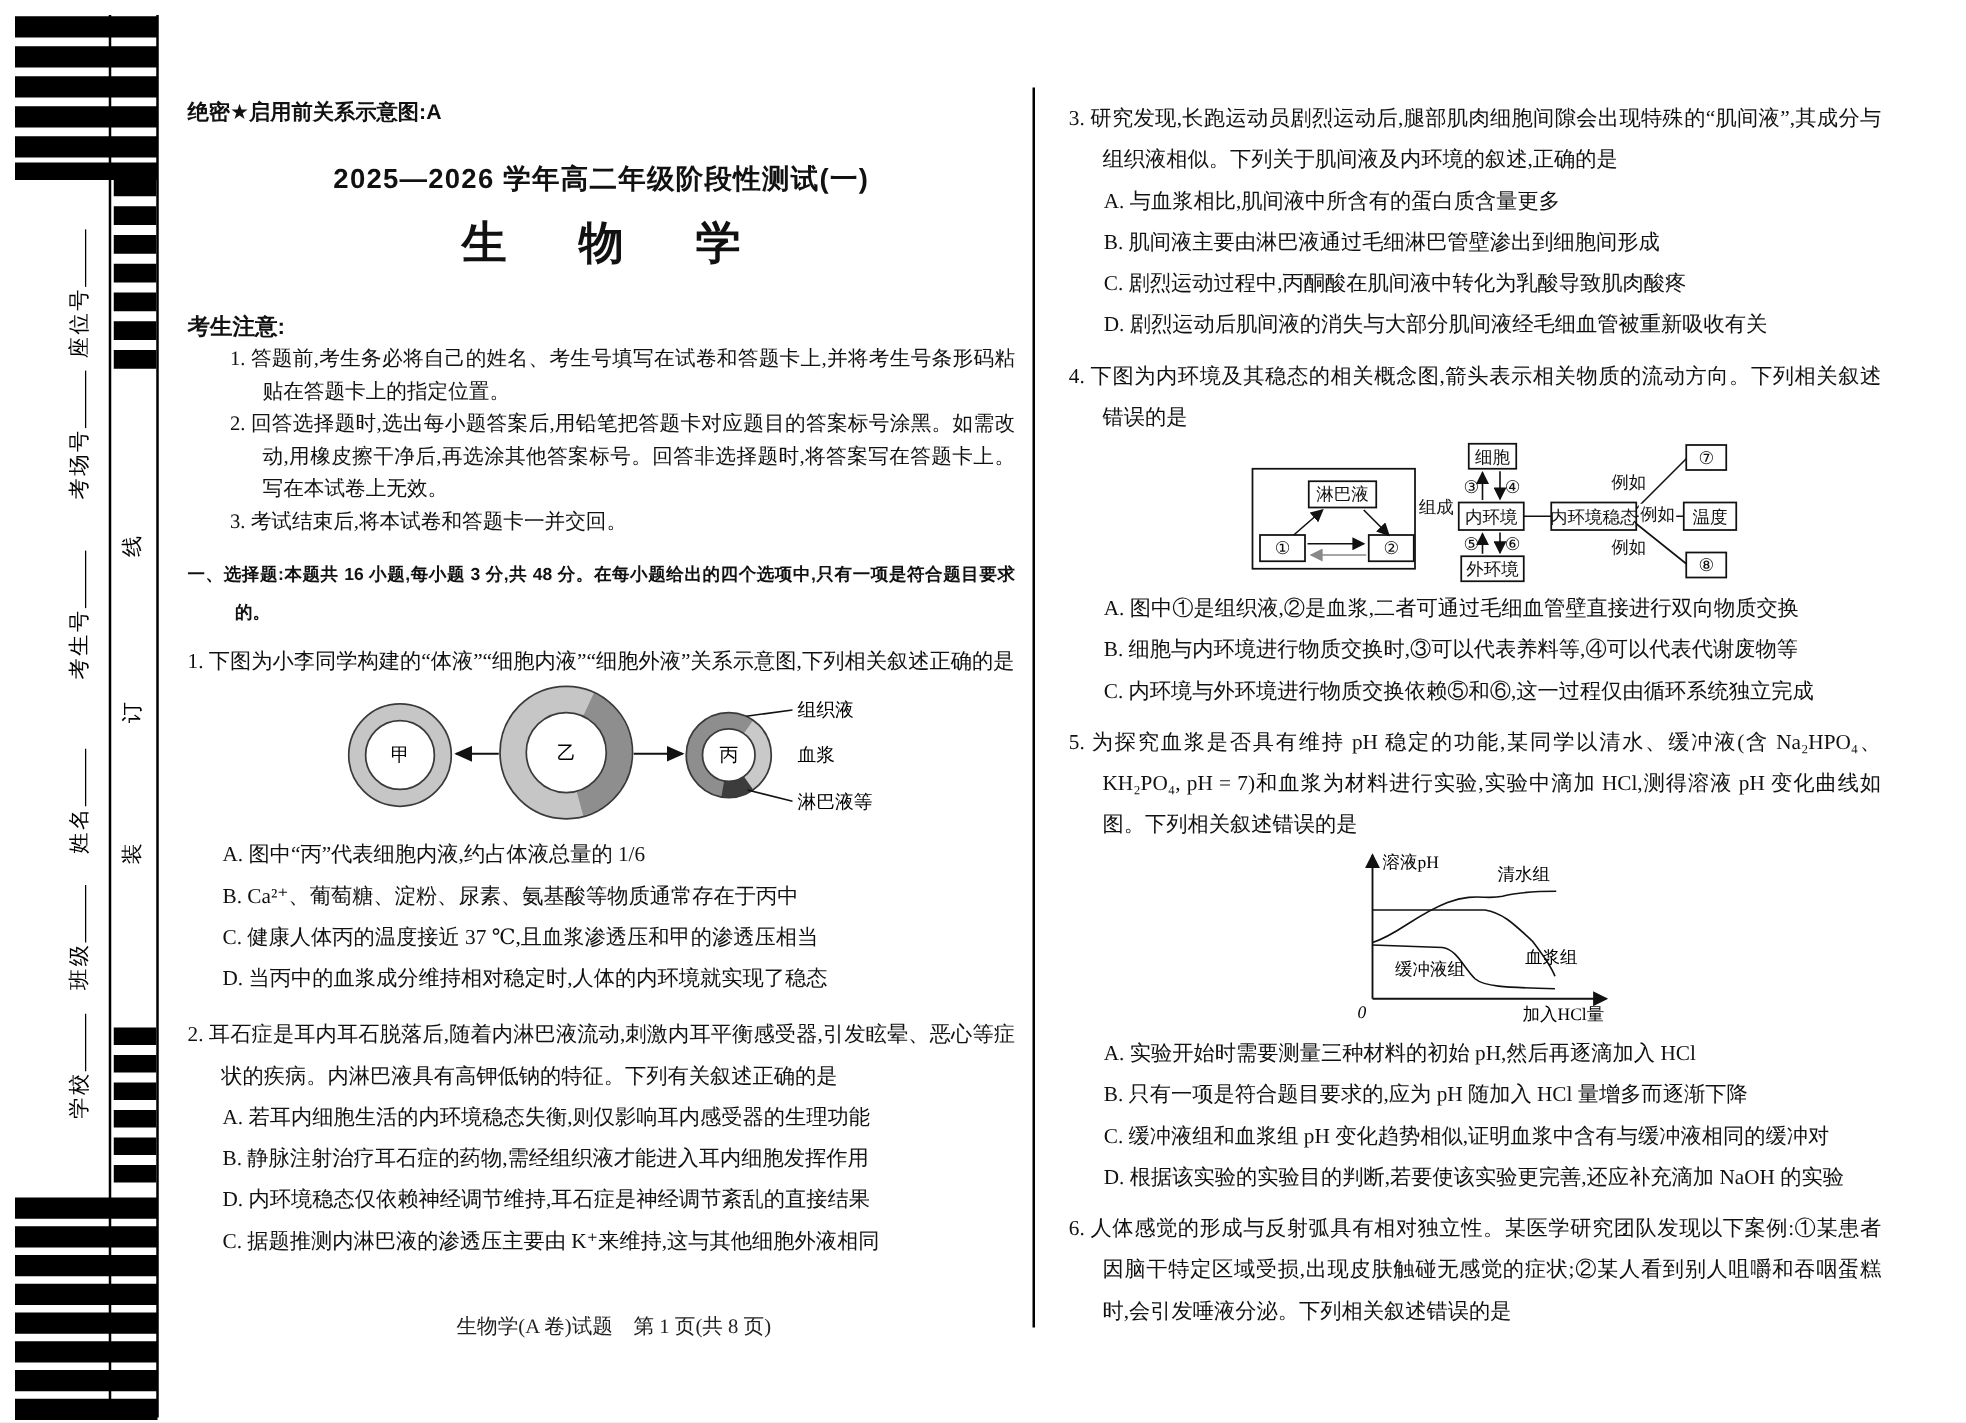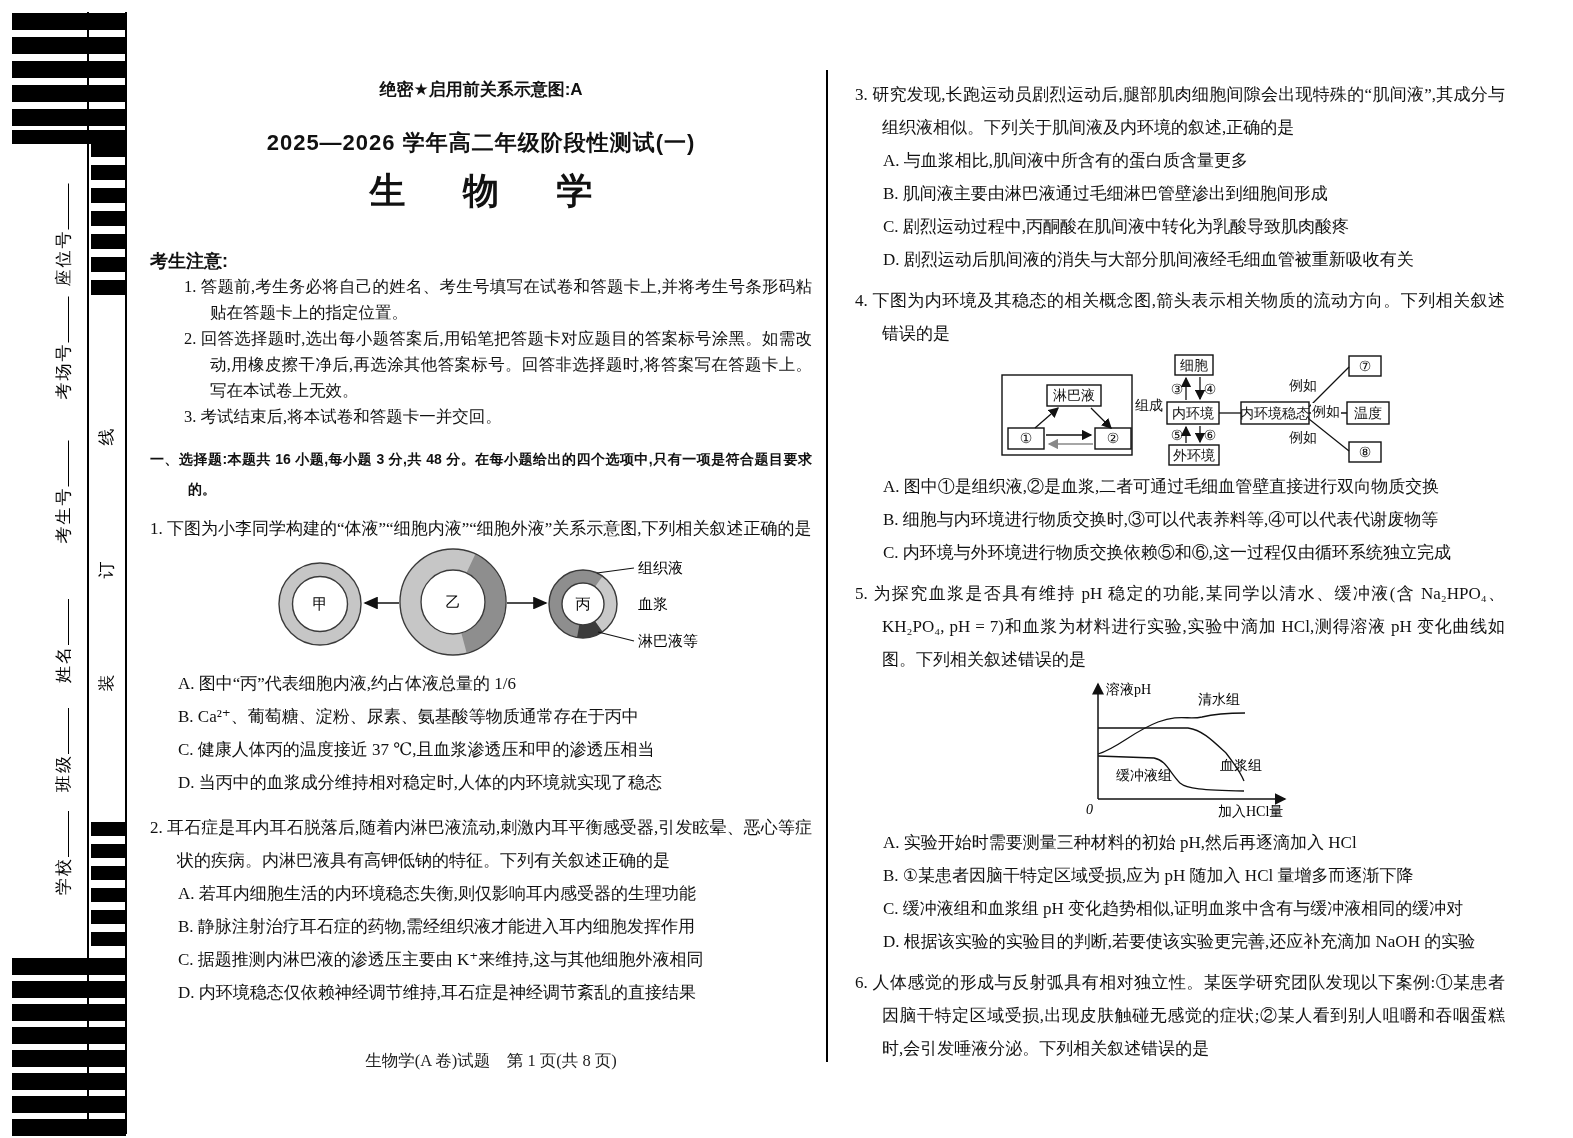--- a/index.html
+++ b/index.html
@@ -11,27 +11,27 @@
   .seal-line{position:absolute;width:2px;background:#000;top:12px;height:1122px;}
   .vlabel{position:absolute;transform:translate(-50%,-50%) rotate(-90deg);
           white-space:nowrap;font-size:17px;color:#000;letter-spacing:2px;}
   .vlabel .blank{display:inline-block;width:46px;border-bottom:1.5px solid #000;height:1em;vertical-align:baseline;}
   .vchar{position:absolute;transform:translate(-50%,-50%) rotate(-90deg);font-size:17px;color:#000;}
   .divider{position:absolute;left:826px;top:70px;width:2px;height:992px;background:#000;}
   
   .col{position:absolute;top:78px;font-size:17px;line-height:33px;text-align:justify;}
   .col-left{left:150px;width:662px;}
   .col-right{left:855px;width:650px;}
-  .hdr-row{display:flex;justify-content:center;font-weight:bold;font-size:17px;line-height:24px;
+  .hdr-row{display:flex;justify-content:flex-start;font-weight:bold;font-size:17px;line-height:24px;
            font-family:"Liberation Sans","DejaVu Sans",sans-serif;}
   .exam-title{margin-top:26px;text-align:center;font-weight:bold;font-size:22px;line-height:30px;letter-spacing:1px;
               font-family:"Liberation Sans","DejaVu Sans",sans-serif;}
   .subject-title{margin-top:12px;text-align:center;font-weight:bold;font-size:36px;line-height:48px;
                  letter-spacing:1.6em;text-indent:1.6em;
-                 font-family:Liberation Mono, monospace;}
+                 font-family:Liberation Serif, serif;}
   .notice-head{margin-top:30px;font-weight:bold;font-size:18px;line-height:26px;
                font-family:"Liberation Sans","DejaVu Sans",sans-serif;}
   .notice{margin-left:34px;padding-left:26px;text-indent:-26px;font-size:16.5px;line-height:26px;}
   .section-head{margin-top:14px;font-weight:bold;font-size:14px;line-height:30px;padding-left:38px;text-indent:-38px;
                 font-family:"Liberation Sans","DejaVu Sans",sans-serif;}
   .q{margin-top:8px;}
   .q-stem{padding-left:27px;text-indent:-27px;}
   .q-opt{padding-left:28px;}
   .q-right .q-stem,.q-right .q-opt{line-height:33px;}
   .figure{display:block;}
@@ -155,22 +155,22 @@
       <div class="q-opt">A. 图中“丙”代表细胞内液,约占体液总量的 1/6</div>
       <div class="q-opt">B. Ca²⁺、葡萄糖、淀粉、尿素、氨基酸等物质通常存在于丙中</div>
       <div class="q-opt">C. 健康人体丙的温度接近 37 ℃,且血浆渗透压和甲的渗透压相当</div>
       <div class="q-opt">D. 当丙中的血浆成分维持相对稳定时,人体的内环境就实现了稳态</div>
     </div>
 
     <div class="q" style="margin-top:12px">
       <div class="q-stem">2. 耳石症是耳内耳石脱落后,随着内淋巴液流动,刺激内耳平衡感受器,引发眩晕、恶心等症状的疾病。内淋巴液具有高钾低钠的特征。下列有关叙述正确的是</div>
       <div class="q-opt">A. 若耳内细胞生活的内环境稳态失衡,则仅影响耳内感受器的生理功能</div>
       <div class="q-opt">B. 静脉注射治疗耳石症的药物,需经组织液才能进入耳内细胞发挥作用</div>
+      <div class="q-opt">D. 内环境稳态仅依赖神经调节维持,耳石症是神经调节紊乱的直接结果</div>
       <div class="q-opt">C. 据题推测内淋巴液的渗透压主要由 K⁺来维持,这与其他细胞外液相同</div>
-      <div class="q-opt">D. 内环境稳态仅依赖神经调节维持,耳石症是神经调节紊乱的直接结果</div>
     </div>
   </div>
   <div class="footer f-left">生物学(A 卷)试题　第 1 页(共 8 页)</div>
 
   <div class="col col-right q-right">
 
     <div class="q" style="margin-top:0">
       <div class="q-stem">3. 研究发现,长跑运动员剧烈运动后,腿部肌肉细胞间隙会出现特殊的“肌间液”,其成分与组织液相似。下列关于肌间液及内环境的叙述,正确的是</div>
       <div class="q-opt">A. 与血浆相比,肌间液中所含有的蛋白质含量更多</div>
       <div class="q-opt">B. 肌间液主要由淋巴液通过毛细淋巴管壁渗出到细胞间形成</div>
@@ -257,21 +257,21 @@
         <text x="6" y="138" font-size="14" font-style="italic">0</text>
         <text x="138" y="140" font-size="14">加入HCl量</text>
         <path d="M18,78 C38,72 52,56 78,46 C100,38 108,44 122,41 C134,38 148,37 165,37" fill="none" stroke="#111" stroke-width="1.3"></path>
         <path d="M18,52 L108,52 C122,54 132,64 146,77 C156,90 162,100 164,105" fill="none" stroke="#111" stroke-width="1.3"></path>
         <path d="M18,80 L74,82 C86,84 90,97 100,107 C107,113 122,114 164,115" fill="none" stroke="#111" stroke-width="1.3"></path>
         <text x="118" y="28" font-size="14">清水组</text>
         <text x="140" y="94" font-size="14">血浆组</text>
         <text x="36" y="104" font-size="14">缓冲液组</text>
       </svg>
       <div class="q-opt">A. 实验开始时需要测量三种材料的初始 pH,然后再逐滴加入 HCl</div>
-      <div class="q-opt">B. ①某患者因脑干特定区域受损,应为 pH 随加入 HCl 量增多而逐渐下降</div>
+      <div class="q-opt">B. 只有一项是符合题目要求的,应为 pH 随加入 HCl 量增多而逐渐下降</div>
       <div class="q-opt">C. 缓冲液组和血浆组 pH 变化趋势相似,证明血浆中含有与缓冲液相同的缓冲对</div>
       <div class="q-opt">D. 根据该实验的实验目的判断,若要使该实验更完善,还应补充滴加 NaOH 的实验</div>
     </div>
 
     <div class="q">
       <div class="q-stem">6. 人体感觉的形成与反射弧具有相对独立性。某医学研究团队发现以下案例:①某患者因脑干特定区域受损,出现皮肤触碰无感觉的症状;②某人看到别人咀嚼和吞咽蛋糕时,会引发唾液分泌。下列相关叙述错误的是</div>
     </div>
   </div>
 
 </div>

